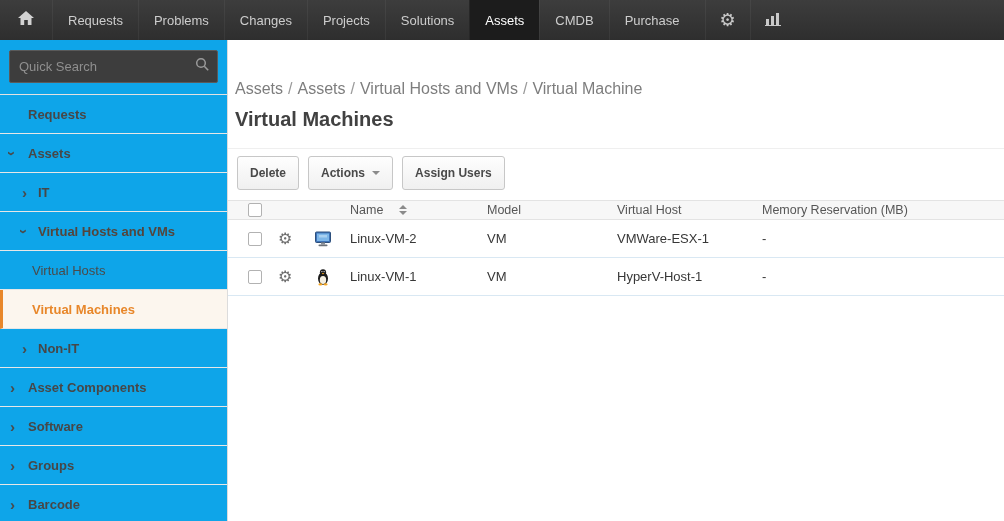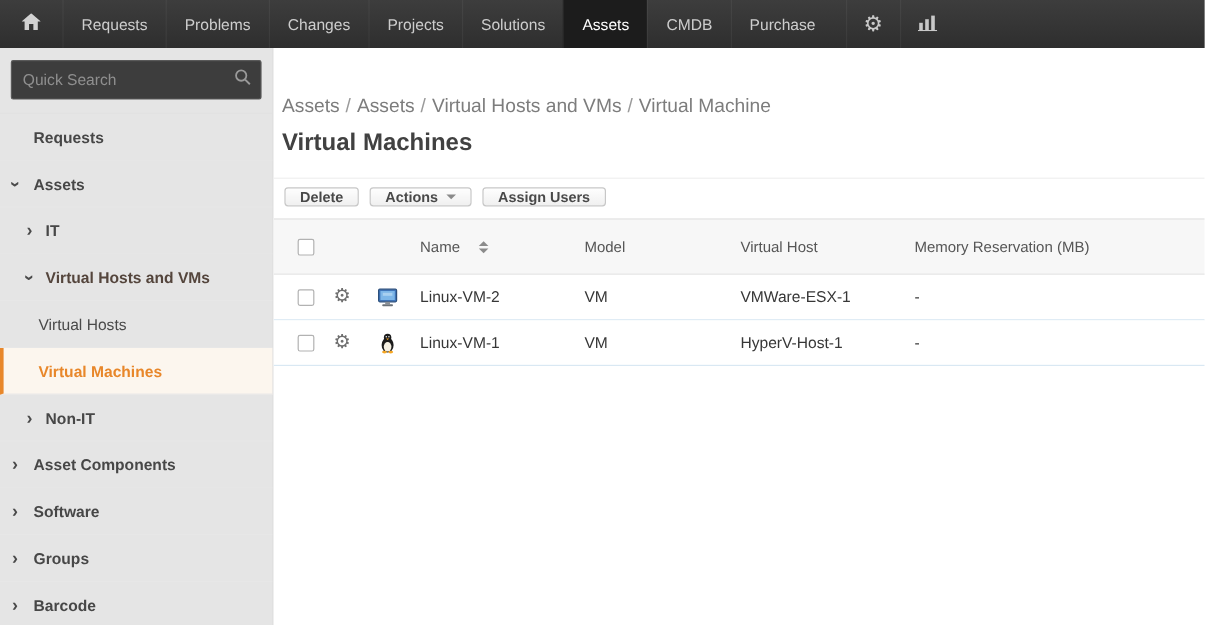--- a/index.html
+++ b/index.html
@@ -12,21 +12,21 @@
               cursor:pointer; border-left:1px solid rgba(255,255,255,0.05); white-space:nowrap;text-align:right; }
   .nav-item:first-child { border-left:none; padding:0 18px; }
   .nav-item.active { background:#1c1c1c; color:#ffffff; }
   .nav-item.icon-only { padding:0 14px; }
   .nav-item.gear-item { margin-left:10px; font-size:18px; color:#c9c9c9; }
 
   
   .body-wrap { display:flex; height:481px; }
 
   
-  .sidebar { width:228px; background:#e5e5e5; border-right:1px solid #dcdcdc; flex:none; }
+  .sidebar { width:228px; background:#0ea5e9; border-right:1px solid #dcdcdc; flex:none; }
   .search-wrap { padding:10px 9px 11px 9px; border-bottom:1px solid #e2e2e2; }
   .search-box { height:33px; background:#3d3d3d; border:1px solid #5a5a5a; border-radius:2px;
                 display:flex; align-items:center; padding:0 9px; }
   .search-box input { flex:1; background:transparent; border:none; outline:none; color:#cccccc; font-size:13px;
                       font-family:"Liberation Sans", sans-serif; }
   .search-box input::placeholder { color:#8f8f8f; }
   .side-item { position:relative; height:39px; display:flex; align-items:center; font-size:13px;
                color:#474747; font-weight:bold; border-bottom:1px solid #e7e7e7; cursor:pointer; }
   .side-item.lvl1 { padding-left:28px; }
   .side-item.lvl2 { padding-left:38px; }
@@ -41,31 +41,31 @@
   .chev.down::before  { content:"\203A"; display:inline-block; transform:rotate(90deg); }
 
   
   .main { flex:1; background:#fff; overflow:hidden; }
   .breadcrumb { margin:40px 0 0 7px; font-size:16px; color:#7d7d7d; }
   .breadcrumb .part { cursor:pointer; }
   .breadcrumb .sep { margin:0 5px; color:#9a9a9a; }
   .page-title { margin:10px 0 0 7px; font-size:20px; font-weight:bold; color:#414141; }
   .rule { margin-top:17px; border-top:1px solid #efefef; }
   .toolbar { margin:7px 0 0 9px; display:flex; gap:9px; }
-  .btn { height:16px; padding:0 12px; display:flex; align-items:center; gap:7px;
+  .btn { height:34px; padding:0 12px; display:flex; align-items:center; gap:7px;
          background:linear-gradient(#fefefe,#f0f0f0); border:1px solid #c7c7c7; border-radius:3px;
          font-size:12px; font-weight:bold; color:#494949; cursor:pointer;
          font-family:"Liberation Sans", sans-serif; }
   .caret { width:0; height:0; border-left:4px solid transparent; border-right:4px solid transparent;
            border-top:4px solid #8a8a8a; }
 
   
   .vm-table { margin-top:10px; }
   .trow { display:flex; align-items:center; }
-  .thead { height:47px; background:#f7f7f7; border-top:1px solid #e3e3e3; border-bottom:1px solid #e3e3e3;
+  .thead { height:20px; background:#f7f7f7; border-top:1px solid #e3e3e3; border-bottom:1px solid #e3e3e3;
            font-size:12.5px; color:#565656; }
   .tbody-row { height:38px; background:#fff; border-bottom:1px solid #d9e8f3; font-size:13px; color:#373737; }
   .c1 { width:50px; padding-left:20px; flex:none; }
   .c2 { width:36px; flex:none; display:flex; justify-content:flex-start; }
   .c3 { width:36px; flex:none; }
   .c4 { width:137px; flex:none; }
   .c5 { width:130px; flex:none; }
   .c6 { width:145px; flex:none; }
   .c7 { flex:1; }
   .cbx { display:inline-block; width:14px; height:14px; background:#fff; border:1px solid #b2b2b2;

